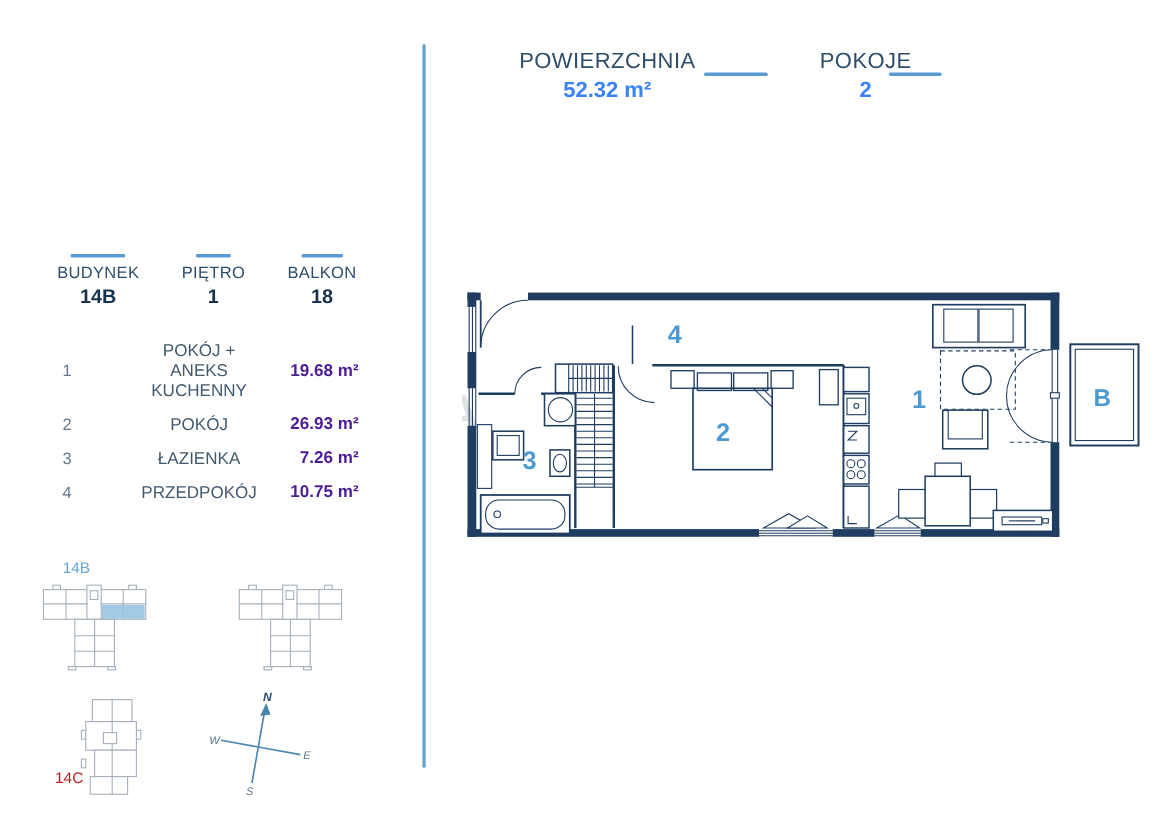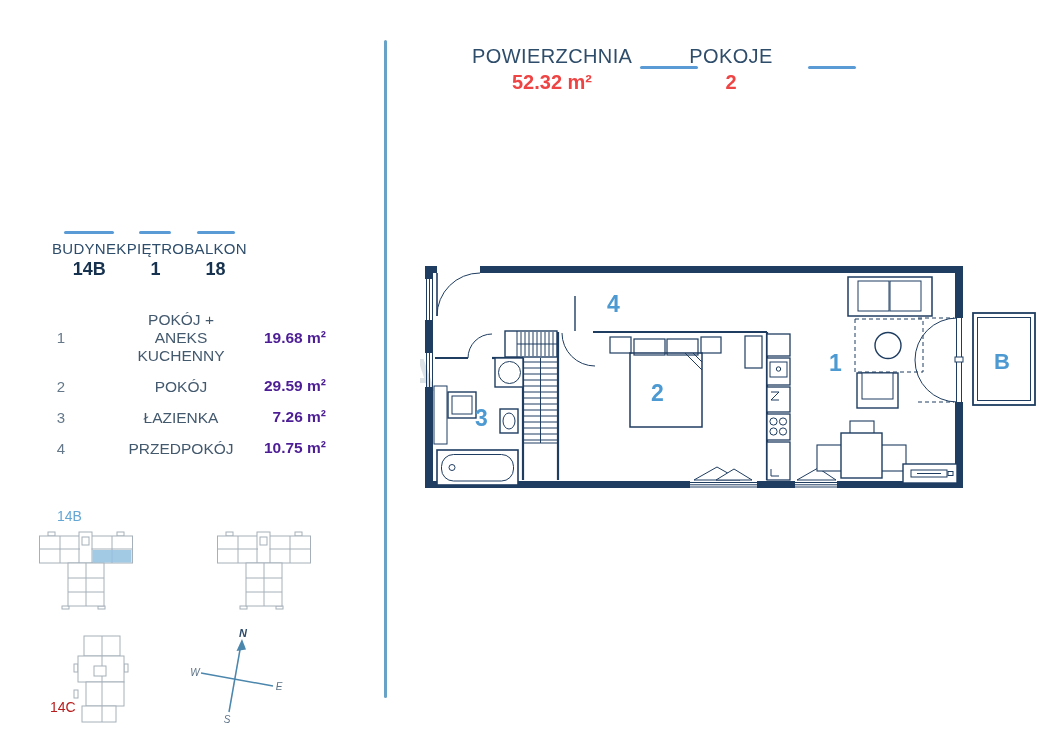--- a/index.html
+++ b/index.html
@@ -2,33 +2,33 @@
 <html><head>
 <meta charset="utf-8">
 <style>
   html,body{margin:0;padding:0;background:#fff;}
   body{font-family:"Liberation Sans",sans-serif;color:#16324f;}
   .page{position:relative;width:1063px;height:743px;background:#fff;overflow:hidden;}
 
   
   .stat{position:absolute;top:45px;text-align:center;}
   .stat .lbl{font-size:20px;letter-spacing:.4px;color:#2e4d6b;}
-  .stat .val{font-size:20px;font-weight:bold;color:#ef4444;margin-top:3px;}
+  .stat .val{font-size:20px;font-weight:bold;color:#3b82f6;margin-top:3px;}
   .stat-1{left:472px;width:160px;}
-  .stat-2{left:676px;width:110px;}
+  .stat-2{left:732px;width:110px;}
   .stat-3{left:856px;width:140px;}
   .stat-sep{position:absolute;top:66px;height:3px;background:#5b9bd5;border-radius:2px;}
   .sep-1{left:640px;width:58px;}
   .sep-2{left:808px;width:48px;}
 
   
   .divider{position:absolute;left:384px;top:40px;width:3px;height:658px;background:#68a2c7;border-radius:2px;}
 
   
-  .unit-info{position:absolute;left:52px;top:231px;width:272px;display:flex;justify-content:flex-start;}
+  .unit-info{position:absolute;left:52px;top:231px;width:272px;display:flex;justify-content:space-between;}
   .unit-item{text-align:center;}
   .unit-item .bar{height:3px;background:#5b9bd5;border-radius:2px;margin:0 auto 6px auto;}
   .unit-item .lbl{font-size:15px;color:#2e4d6b;letter-spacing:.3px;}
   .unit-item .val{font-size:18px;font-weight:bold;color:#16324f;margin-top:2px;}
   .bar-w50{width:50px;} .bar-w32{width:32px;} .bar-w38{width:38px;}
 
   
   .room-list{position:absolute;left:50px;top:311px;width:276px;}
   .room-row{display:grid;grid-template-columns:22px 1fr 84px;column-gap:6px;align-items:center;margin-bottom:13px;}
   .room-num{font-size:15px;color:#64788a;text-align:center;}
@@ -84,21 +84,21 @@
   <div class="room-list">
     <div class="room-row">
       <div class="room-num">1</div>
       <div class="room-name">POKÓJ +
 ANEKS KUCHENNY</div>
       <div class="room-area">19.68 m²</div>
     </div>
     <div class="room-row">
       <div class="room-num">2</div>
       <div class="room-name">POKÓJ</div>
-      <div class="room-area">29.59 m²</div>
+      <div class="room-area">26.93 m²</div>
     </div>
     <div class="room-row">
       <div class="room-num">3</div>
       <div class="room-name">ŁAZIENKA</div>
       <div class="room-area">7.26 m²</div>
     </div>
     <div class="room-row">
       <div class="room-num">4</div>
       <div class="room-name">PRZEDPOKÓJ</div>
       <div class="room-area">10.75 m²</div>

